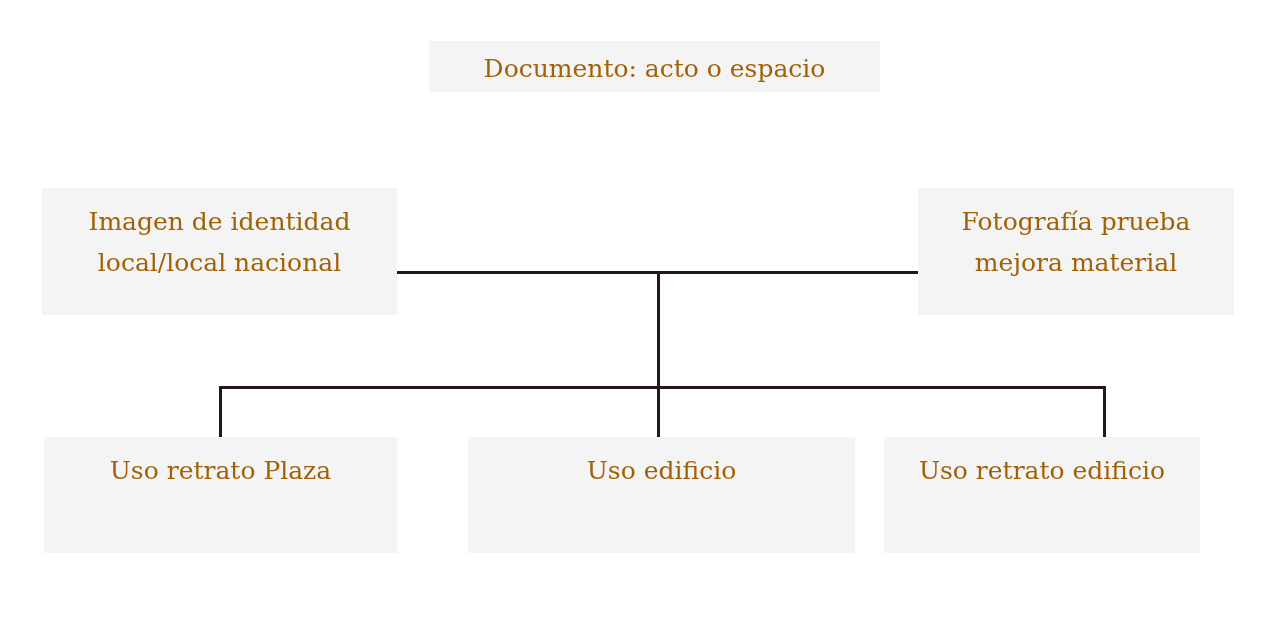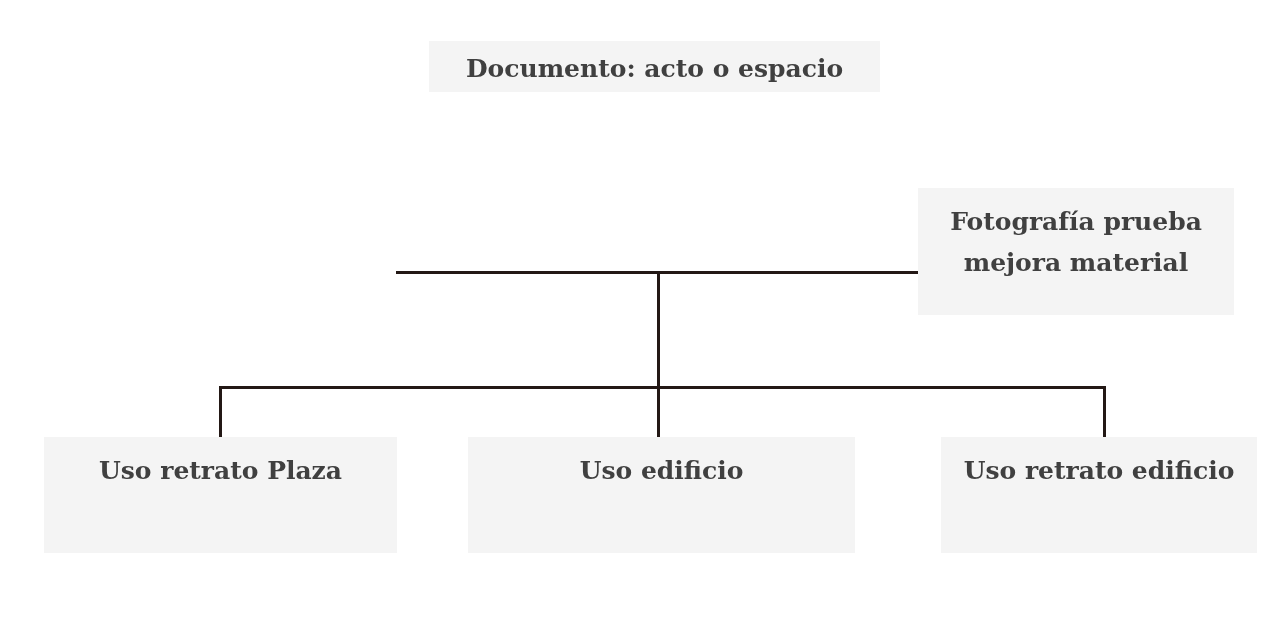--- a/index.html
+++ b/index.html
@@ -11,31 +11,30 @@
     position: relative;
     width: 1284px;
     height: 626px;
     background: #ffffff;
     font-family: "DejaVu Serif", "Liberation Serif", serif;
     overflow: hidden;
   }
   .node {
     position: absolute;
     background: #f4f4f4;
-    color: #404040;
+    color: #a16207;
     font-size: 25px;
     line-height: 1.62;
     text-align: center;
     box-sizing: border-box;
     display: flex;
     flex-direction: column;
     justify-content: flex-start;
     align-items: center;
     padding-top: 14px;
-    font-weight: bold;
   }
   .node .line2 { display: block; }
 
   
   #node-title {
     left: 429px;
     top: 41px;
     width: 451px;
     height: 51px;
     padding-top: 8px;
@@ -63,21 +62,21 @@
     width: 353px;
     height: 116px;
   }
   #node-clock {
     left: 468px;
     top: 437px;
     width: 387px;
     height: 116px;
   }
   #node-building {
-    left: 941px;
+    left: 884px;
     top: 437px;
     width: 316px;
     height: 116px;
   }
 
   
   .edge {
     position: absolute;
     background: #231815;
   }
@@ -133,20 +132,24 @@
   <div class="edge" id="edge-trunk-v"></div>
   <div class="edge" id="edge-bus-h"></div>
   <div class="edge" id="edge-drop-left"></div>
   <div class="edge" id="edge-drop-center"></div>
   <div class="edge" id="edge-drop-right"></div>
 
   <div class="node" id="node-title">
     <span>Documento: acto o espacio</span>
   </div>
 
+  <div class="node" id="node-identity">
+    <span>Imagen de identidad</span>
+    <span class="line2">local/local nacional</span>
+  </div>
 
   <div class="node" id="node-plaza">
     <span>Uso retrato Plaza</span>
     <span class="line2"></span>
   </div>
 
   <div class="node" id="node-photo">
     <span>Fotografía prueba</span>
     <span class="line2">mejora material</span>
   </div>

